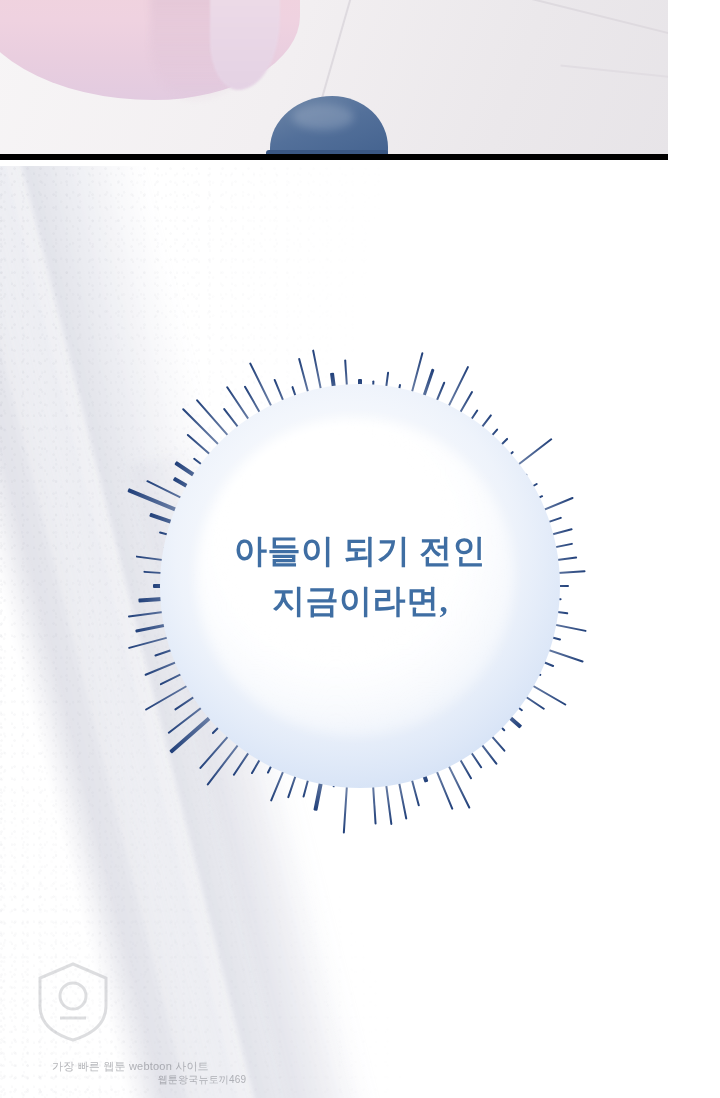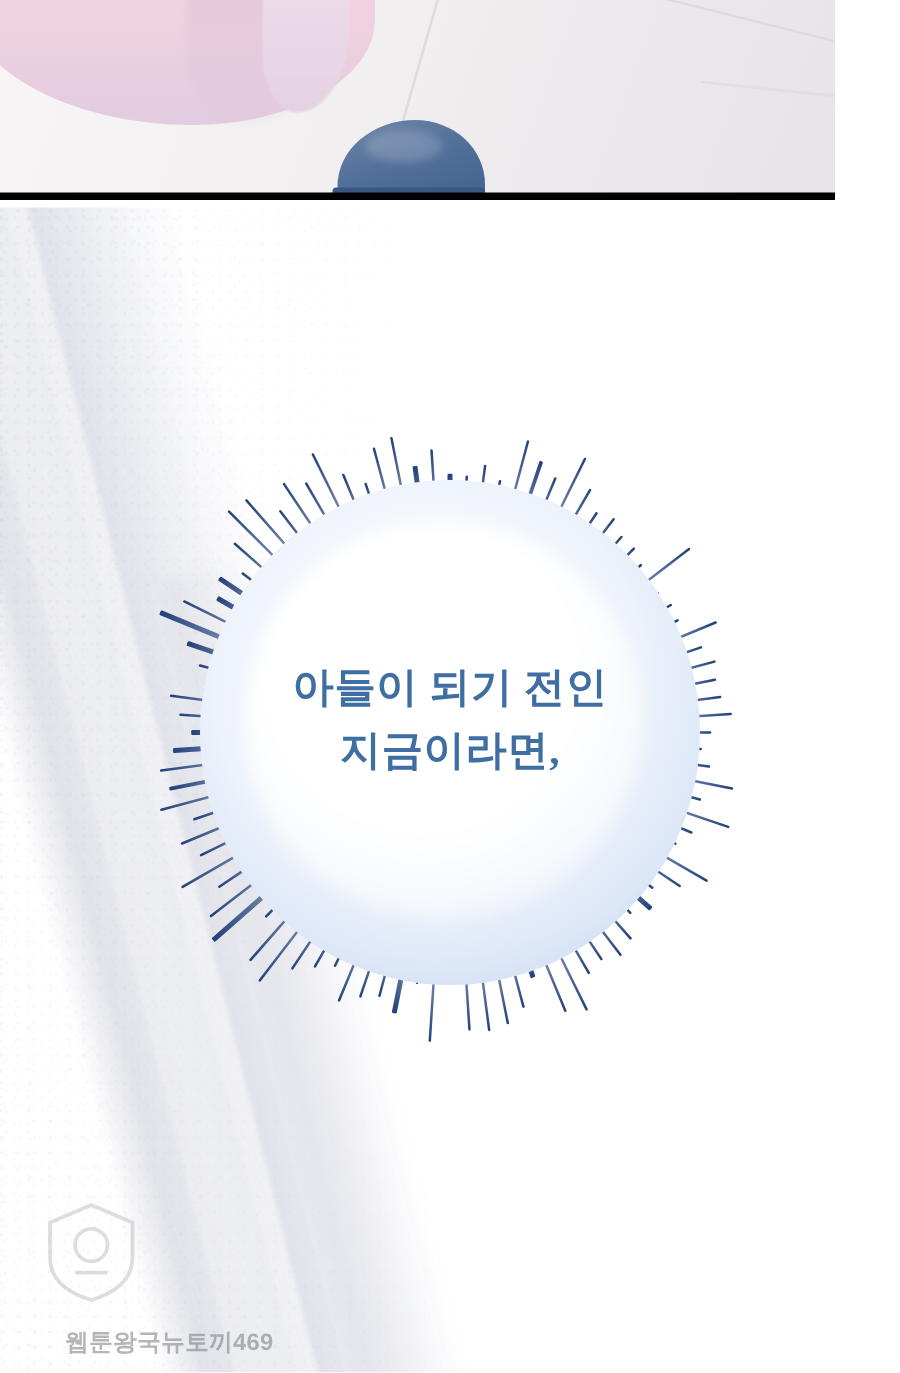--- a/index.html
+++ b/index.html
@@ -263,21 +263,21 @@
   .watermark {
     position: absolute;
     left: 52px;
     bottom: 12px;
     width: 300px;
     color: rgba(120,122,130,.55);
     font-family: "Liberation Sans", sans-serif;
     line-height: 1.18;
   }
   .wm-line1 { font-size: 11px; letter-spacing: .2px; }
-  .wm-line2 { font-size: 19px; font-weight: 700; letter-spacing: .2px; margin-top: 1px; }
+  .wm-line2 { font-size: 10px; font-weight: 400; letter-spacing: .2px; margin-top: 1px; text-align: center; }
   .wm-line3 {
     font-size: 13px;
     font-family: "Liberation Serif", serif;
     letter-spacing: .6px;
     margin-top: 1px;
     color: rgba(120,122,130,.5);
   }
   .wm-crest {
     position: absolute;
     left: 36px;
@@ -613,17 +613,18 @@
     <div class="dialogue">아들이 되기 전인
 지금이라면,</div>
 
     <svg class="wm-crest" viewBox="0 0 74 80">
       <path d="M37 2 L70 16 L70 44 Q70 68 37 78 Q4 68 4 44 L4 16 Z" fill="none" stroke="#6a6c76" stroke-width="3"></path>
       <circle cx="37" cy="34" r="13" fill="none" stroke="#6a6c76" stroke-width="3"></circle>
       <path d="M24 56 L50 56" stroke="#6a6c76" stroke-width="3"></path>
     </svg>
 
     <div class="watermark">
+      <div class="wm-line1">가장 빠른 웹툰 webtoon 사이트</div>
       <div class="wm-line2">웹툰왕국뉴토끼469</div>
     </div>
 
   </div>
 </div>
 
 </body></html>

